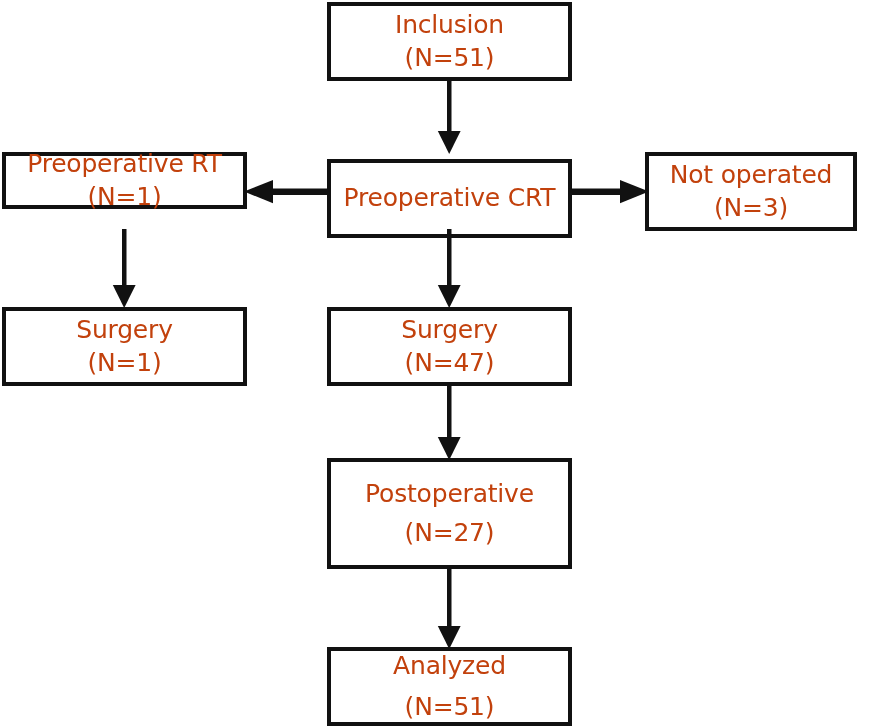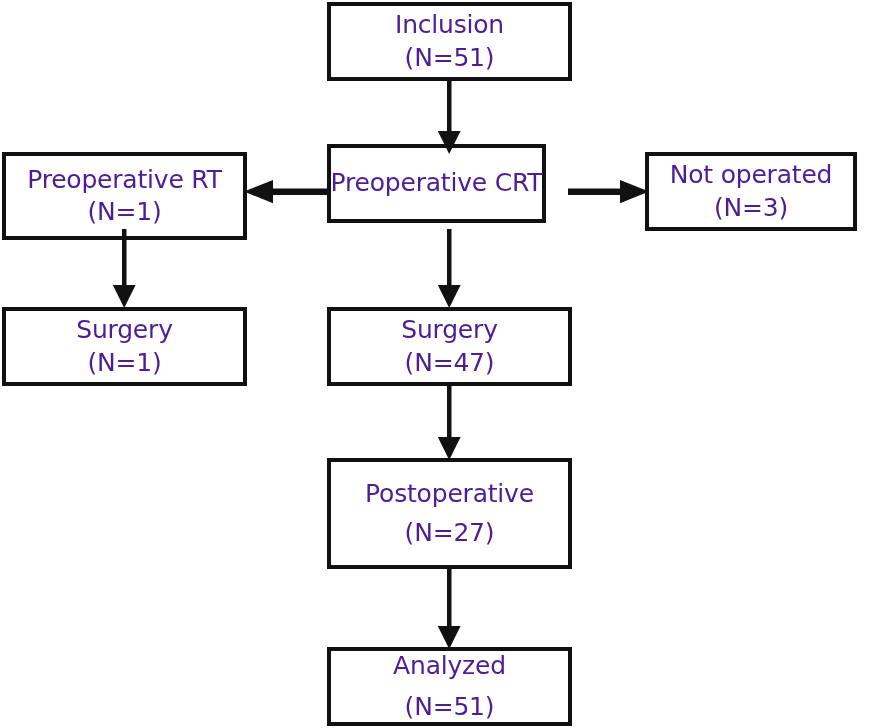--- a/index.html
+++ b/index.html
@@ -22,35 +22,35 @@
   .node {
     position: absolute;
     box-sizing: border-box;
     border: 4px solid #111111;
     background: #ffffff;
     display: flex;
     flex-direction: column;
     align-items: center;
     justify-content: center;
     text-align: center;
-    color: #4c1d95;
+    color: #c2410c;
     font-size: 25px;
     line-height: 1.30;
     letter-spacing: -0.2px;
     font-weight: 400;
   }
   .node .line {
     display: block;
     white-space: nowrap;
   }
 
   
   .n-inclusion      { left: 327px; top:   2px; width: 245px; height:  79px; }
-  .n-preop-crt      { left: 327px; top: 144px; width: 219px; height:  79px; }
-  .n-preop-rt       { left:   2px; top: 152px; width: 245px; height:  88px; }
+  .n-preop-crt      { left: 327px; top: 159px; width: 245px; height:  79px; }
+  .n-preop-rt       { left:   2px; top: 152px; width: 245px; height:  57px; }
   .n-not-operated   { left: 645px; top: 152px; width: 212px; height:  79px; }
   .n-surgery-left   { left:   2px; top: 307px; width: 245px; height:  79px; }
   .n-surgery-center { left: 327px; top: 307px; width: 245px; height:  79px; }
   .n-postop-chemo   { left: 327px; top: 458px; width: 245px; height: 111px; gap: 6px; }
   .n-analyzed       { left: 327px; top: 647px; width: 245px; height:  79px; gap: 8px; }
 
   
   .connector {
     position: absolute;
     pointer-events: none;

